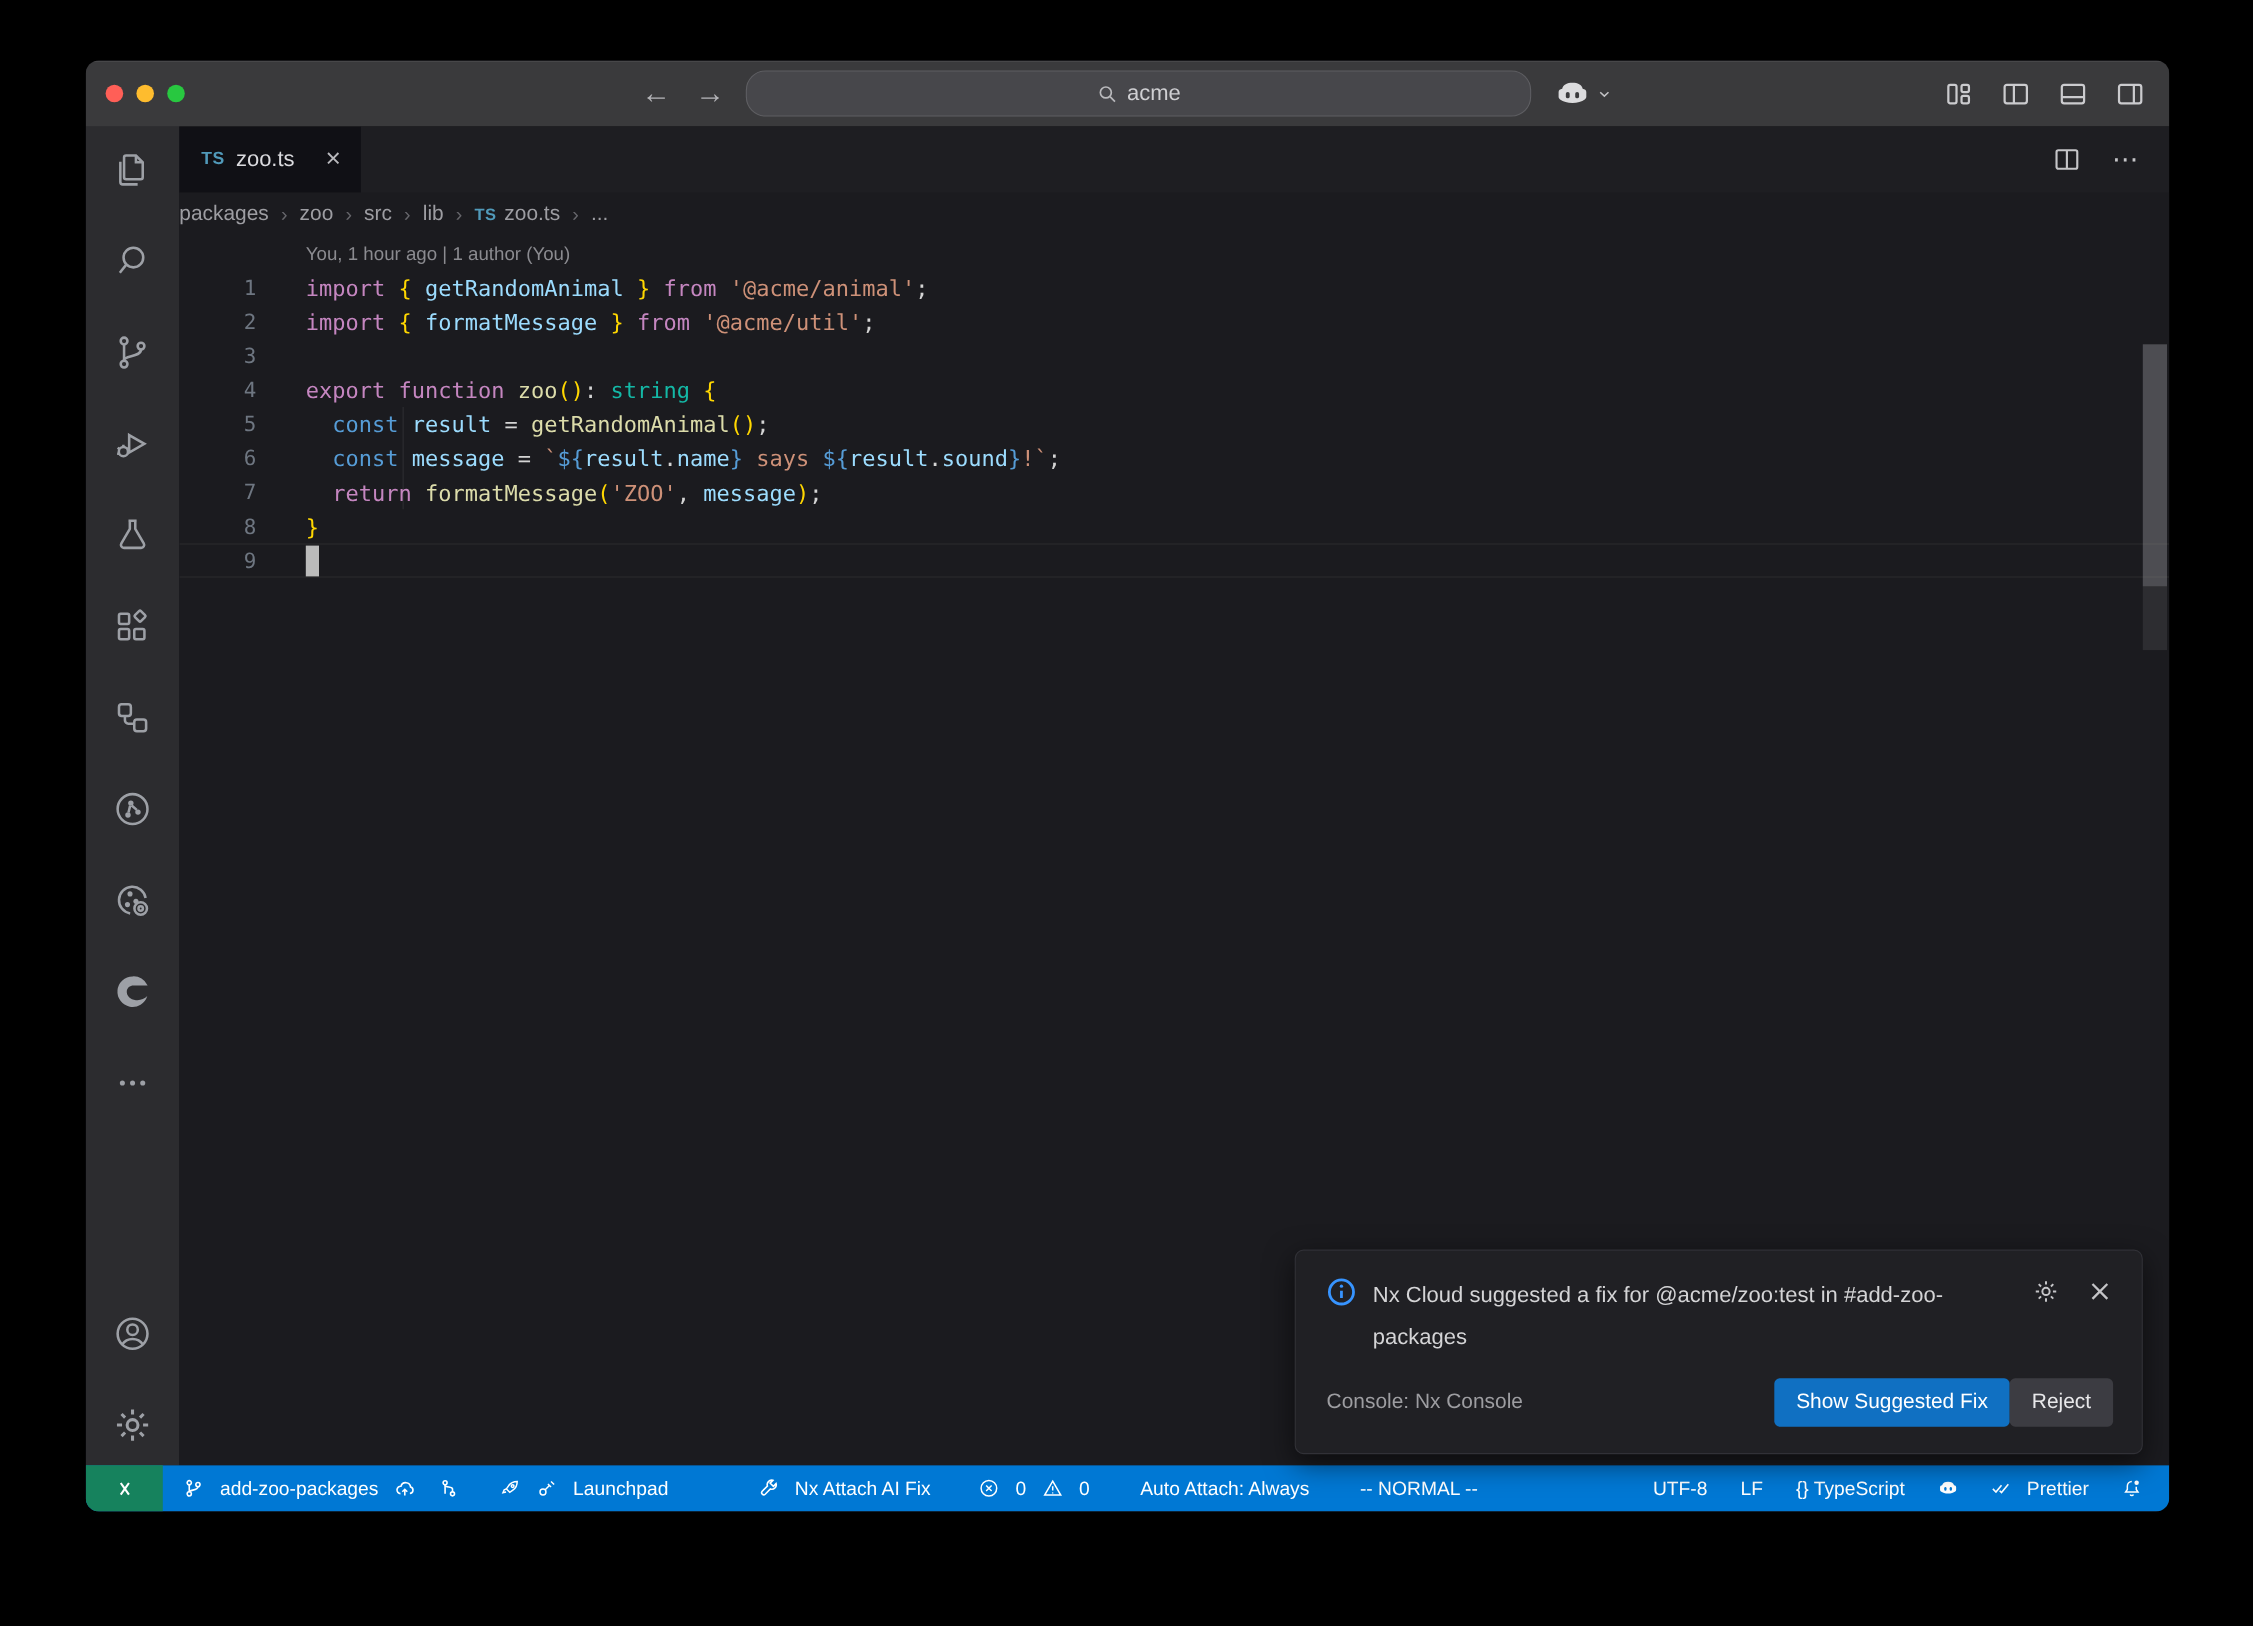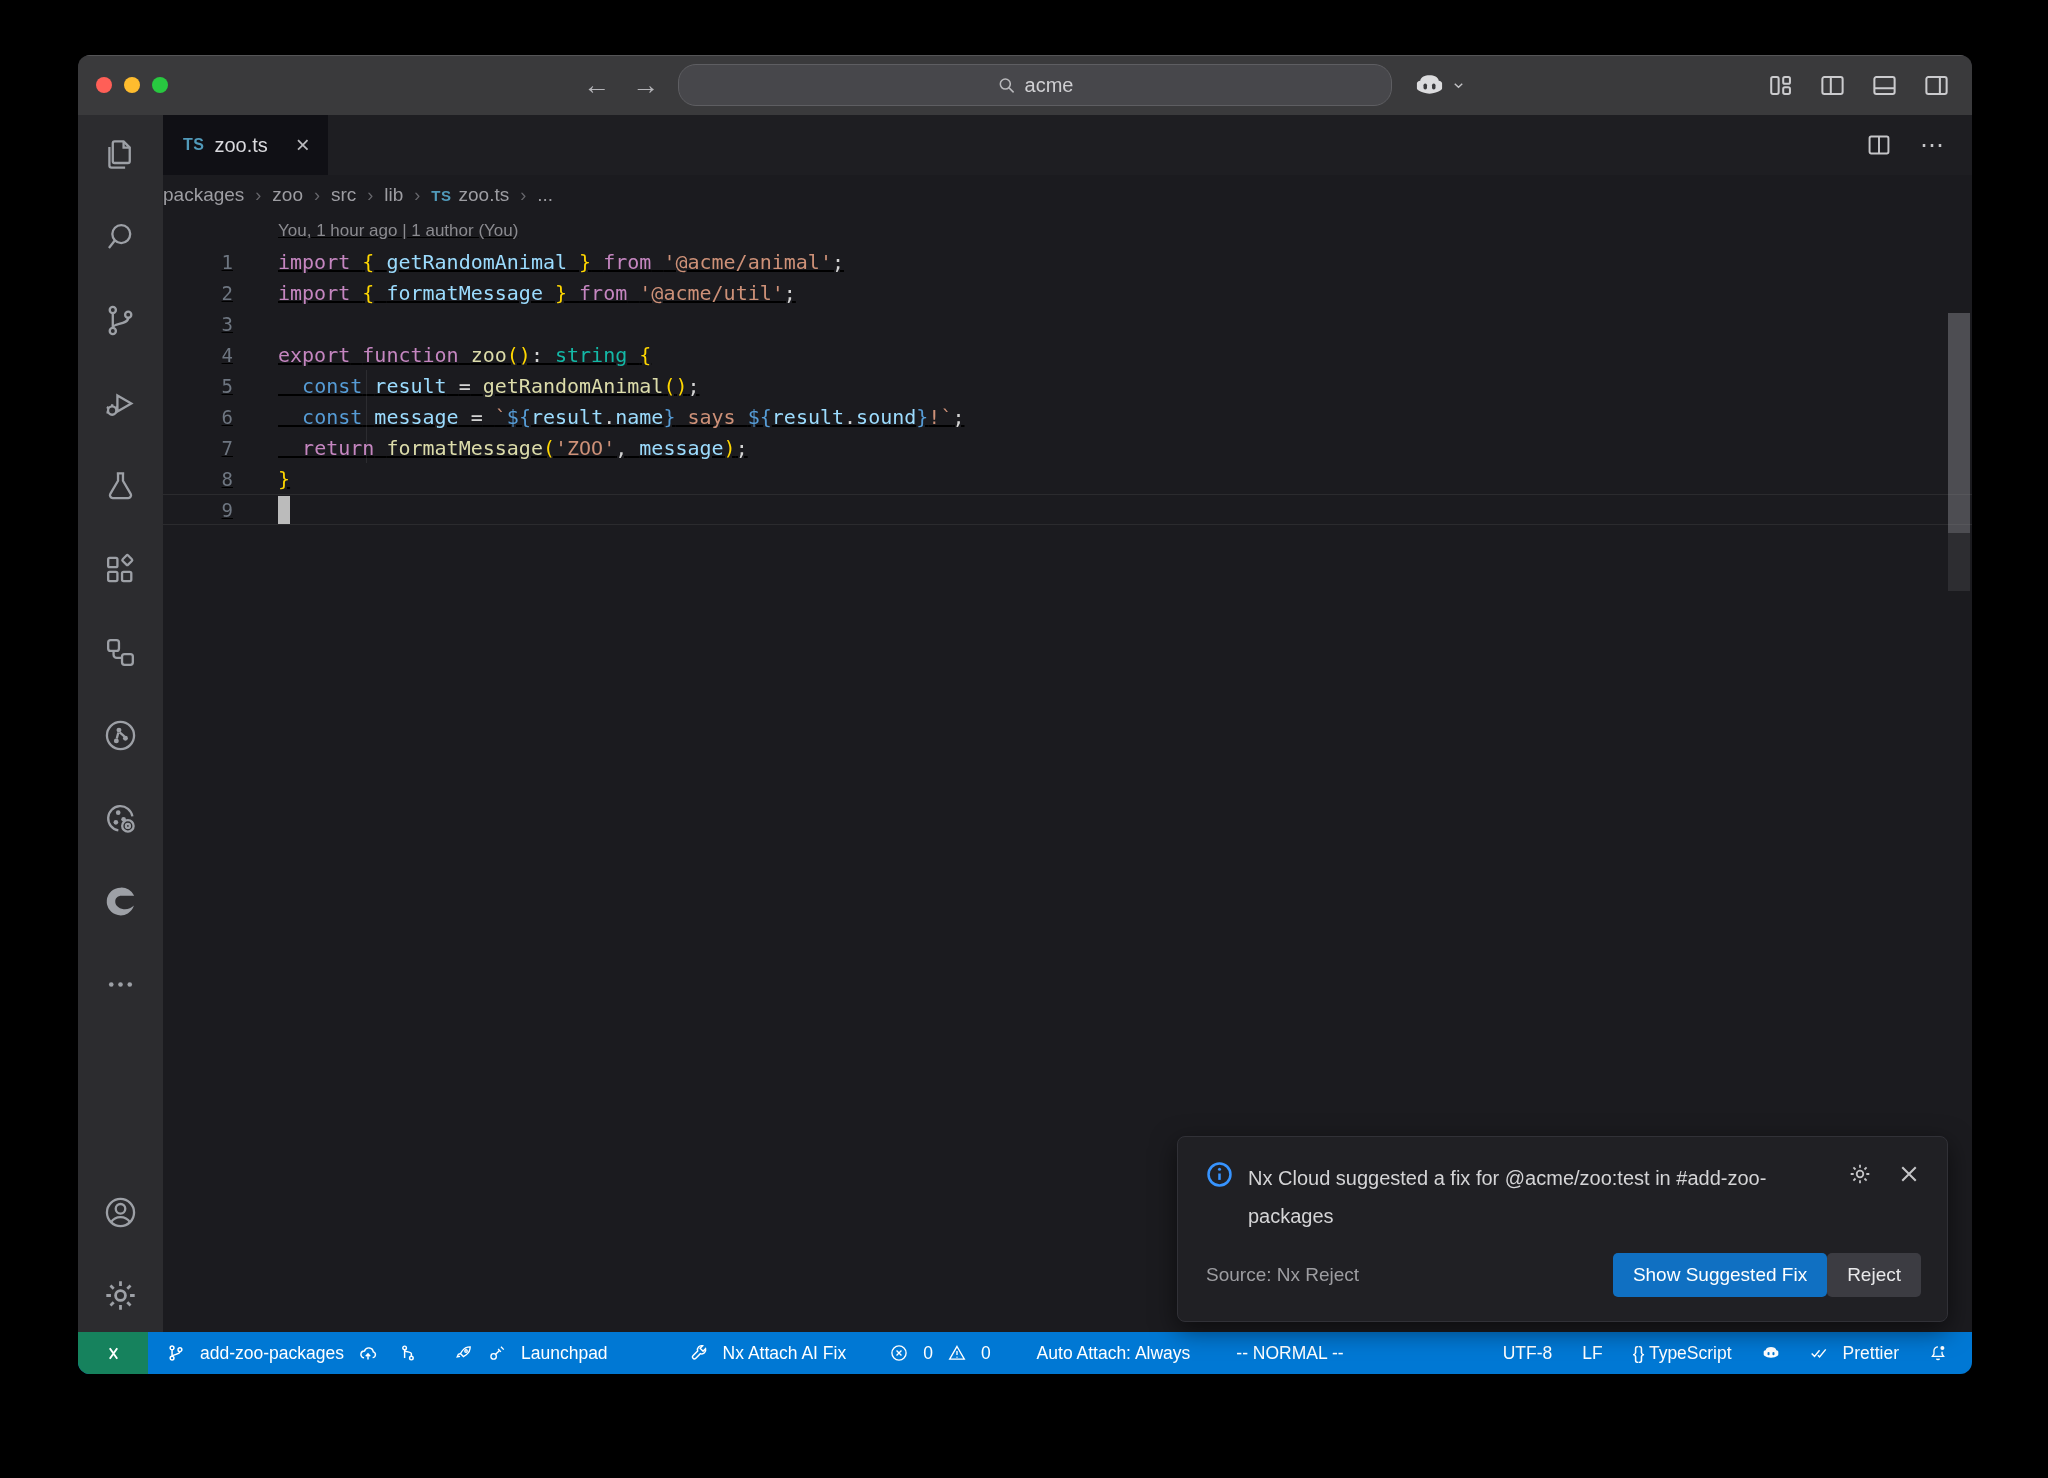--- a/index.html
+++ b/index.html
@@ -49,21 +49,21 @@
   .tab-actions { margin-left:auto; display:flex; align-items:center; gap:28px; padding-right:26px; color:#c5c5c8; }
   .tab-actions .icon { width:26px; height:26px; }
   .more-dots { font-size:24px; letter-spacing:2px; color:#c5c5c8; }
 
   .breadcrumbs { height:40px; display:flex; align-items:center; gap:11px;
     font-size:19px; color:#9d9da2; }
   .bc-sep { color:#66666b; font-size:18px; }
   .bc-item { display:flex; align-items:center; gap:7px; }
   .bc-item .ts-badge { font-size:15px; }
 
-  .code-area { position:relative; flex:1; font-family:"DejaVu Sans Mono", monospace; font-size:20px;text-decoration:underline; }
+  .code-area { position:relative; flex:1; font-family:"DejaVu Sans Mono", monospace; font-size:20px; }
   .row { height:31px; display:flex; align-items:center; }
   .ln { width:70px; flex:none; text-align:right; color:#6e7681; font-size:19px; }
   .lc { margin-left:45px; white-space:pre; display:flex; align-items:center; }
   .blame-text { font-family:"Liberation Sans", sans-serif; font-size:17px; color:#8b8b90; }
   .row.current { border-top:1px solid rgba(255,255,255,.07); border-bottom:1px solid rgba(255,255,255,.07); }
   .cursor-block { display:inline-block; width:12px; height:28px; background:#bbbbbb; }
 
   .tok.kw{ color:#C586C0; } .tok.kd{ color:#569CD6; } .tok.vr{ color:#9CDCFE; }
   .tok.fn{ color:#DCDCAA; } .tok.st{ color:#CE9178; } .tok.ty{ color:#14b8a6; }
   .tok.br{ color:#FFD700; } .tok.tp{ color:#569CD6; } .tok.pu{ color:#D4D4D4; } .tok.pl{ color:#D4D4D4; }
@@ -364,21 +364,21 @@
             </svg>
           </span>
         <span class="icon" data-name="close-icon">
             <svg viewBox="0 0 16 16" fill="none" stroke="currentColor" stroke-width="1.4">
               <path d="M3.5 3.5l9 9M12.5 3.5l-9 9"></path>
             </svg>
           </span>
       </div>
     </div>
     <div class="toast-foot">
-      <span class="toast-source" data-name="notification-source">Source: Nx Reject</span>
+      <span class="toast-source" data-name="notification-source">Console: Nx Console</span>
       <div class="toast-buttons">
         <button class="btn primary" data-name="show-suggested-fix-button">Show Suggested Fix</button>
         <button class="btn secondary" data-name="reject-button">Reject</button>
       </div>
     </div>
   </div>
 
   <div class="statusbar" data-name="status-bar">
     <div class="sb-remote" data-name="remote-indicator">
       <span class="icon" data-name="remote-icon">

